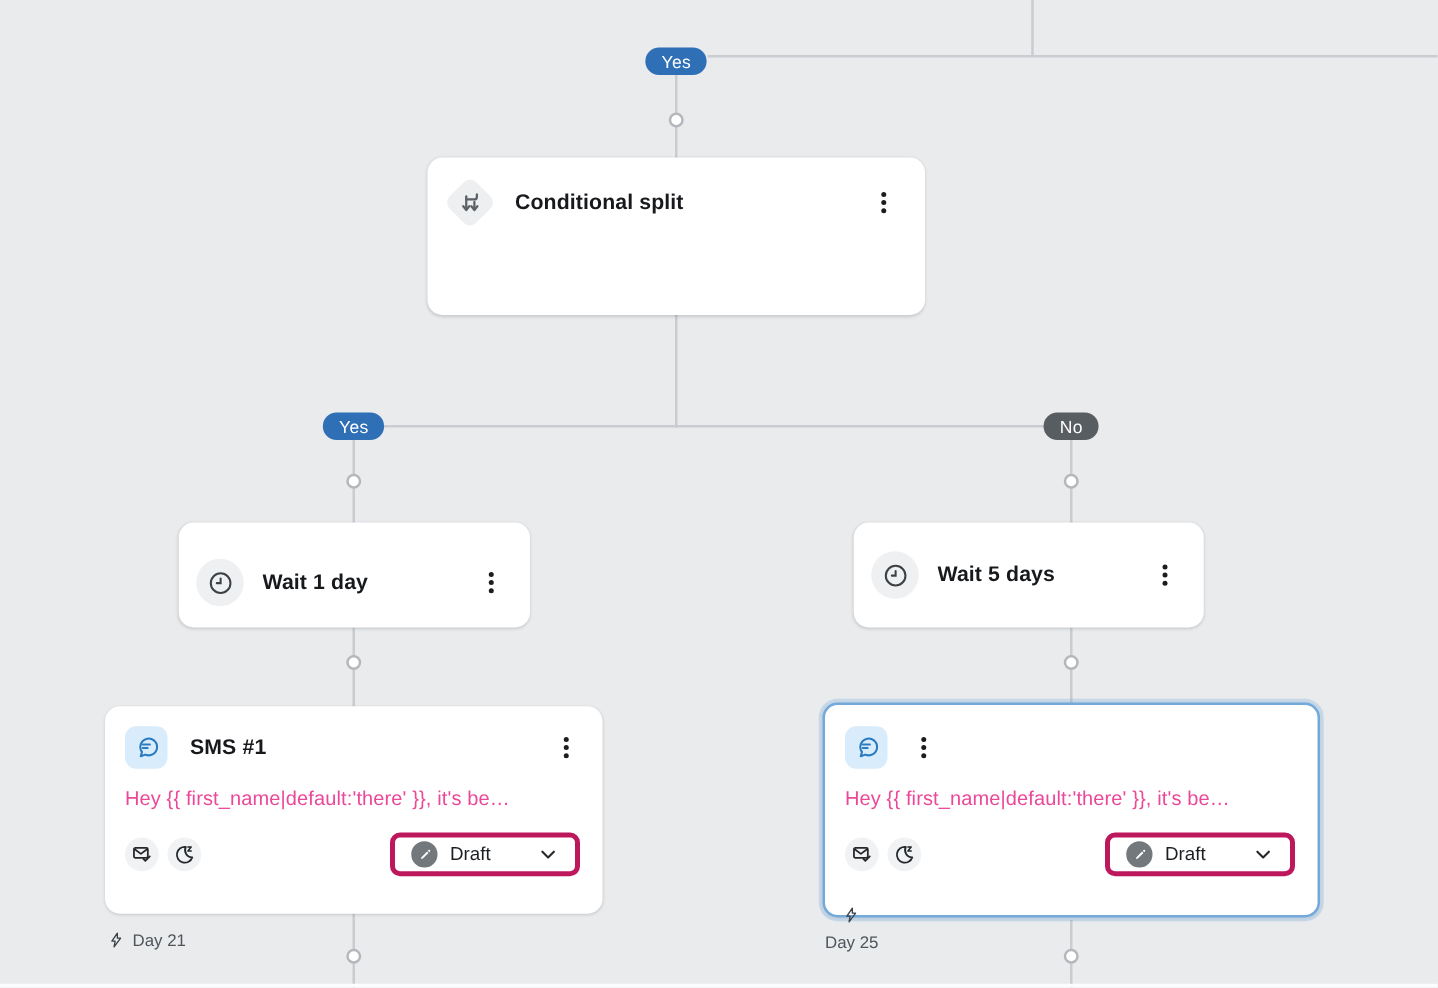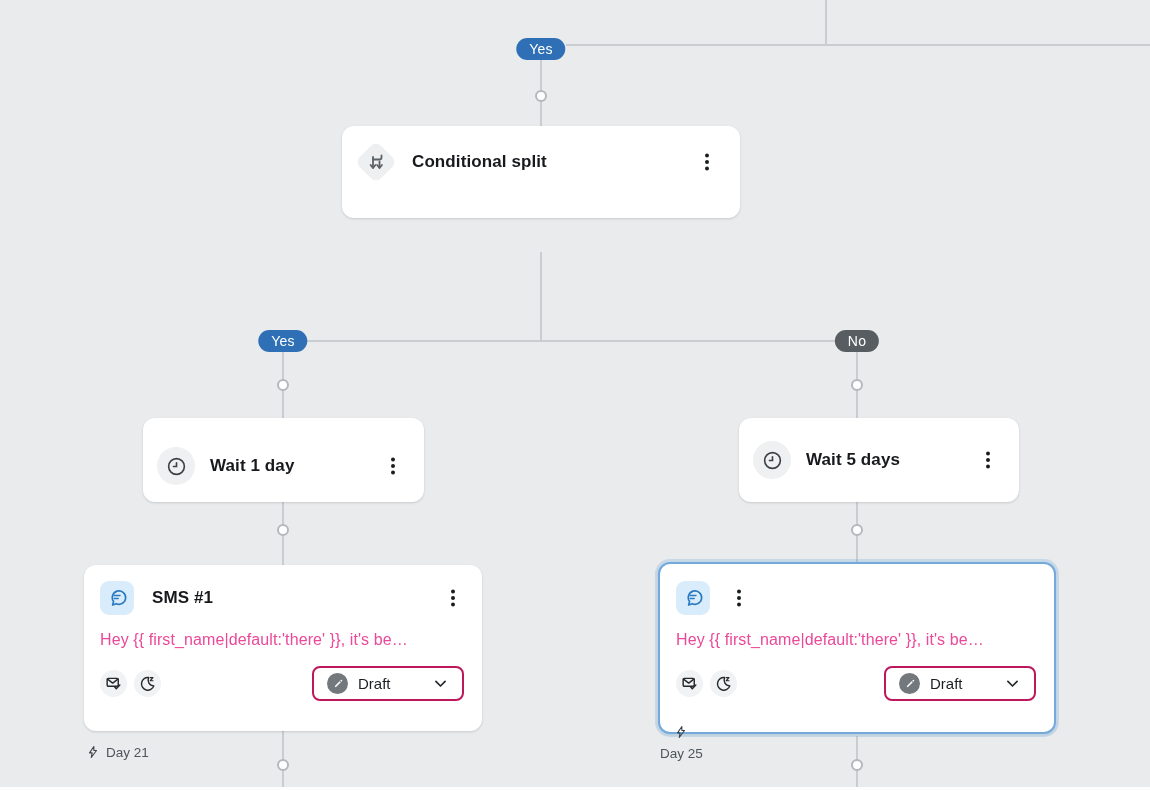--- a/index.html
+++ b/index.html
@@ -74,21 +74,21 @@
     overflow:hidden;letter-spacing:.1px;
   }
   .sms-footer{display:flex;align-items:center;margin-top:17px;}
   .mini-ic{
     width:27px;height:27px;border-radius:50%;background:#f0f2f3;
     display:flex;align-items:center;justify-content:center;margin-right:7px;flex:none;
   }
   .spacer{flex:1;}
   .status-btn{
     display:flex;align-items:center;height:35px;padding:0 13px;
-    border:2px solid #be185d;border-radius:8px;background:#fff;cursor:pointer;
+    border:4px solid #be185d;border-radius:8px;background:#fff;cursor:pointer;
     box-sizing:border-box;min-width:152px;
   }
   .pencil-circle{
     width:21px;height:21px;border-radius:50%;background:#73787d;flex:none;
     display:flex;align-items:center;justify-content:center;margin-right:10px;
   }
   .status-label{font-size:15px;color:#1c1f22;flex:1;}
   .chev{flex:none;margin-left:12px;display:flex;}
 
   .day-label{
@@ -120,21 +120,21 @@
   <div class="node" style="left:857px;top:385px;"></div>
   <div class="node" style="left:283px;top:530px;"></div>
   <div class="node" style="left:857px;top:530px;"></div>
   <div class="node" style="left:283px;top:765px;"></div>
   <div class="node" style="left:857px;top:765px;"></div>
 
   <div class="badge yes" style="left:541px;top:49px;">Yes</div>
   <div class="badge yes" style="left:283px;top:341px;">Yes</div>
   <div class="badge no" style="left:857px;top:341px;">No</div>
 
-  <div class="card" style="left:342px;top:126px;width:398px;height:92px;padding:14px 22px 0 12px;">
+  <div class="card" style="left:342px;top:126px;width:398px;height:126px;padding:14px 22px 0 12px;">
     <div class="card-header">
       <div class="diamond-wrap">
         <div class="diamond"></div>
         <svg class="diamond-glyph" width="22" height="22" viewBox="0 0 22 22" fill="none" stroke="#5c6165" stroke-width="1.8" stroke-linecap="round" stroke-linejoin="round">
           <path d="M16.5 4.5 v2 a2 2 0 0 1 -2 2 H8"></path>
           <path d="M8 6 v10.5"></path>
             <path d="M5.6 14 L8 17 l2.4 -3"></path>
           <path d="M14.5 10.5 v6"></path>
             <path d="M12.1 14 l2.4 3 2.4 -3"></path>
         </svg>
@@ -160,21 +160,21 @@
     <div class="card-title">Wait 1 day</div>
     <div class="kebab">
       <svg width="18" height="22" viewBox="0 0 18 22" fill="#1b1e21">
         <circle cx="9" cy="4.5" r="2"></circle>
           <circle cx="9" cy="11" r="2"></circle>
           <circle cx="9" cy="17.5" r="2"></circle>
       </svg>
     </div>
   </div>
 
-  <div class="card" style="left:739px;top:418px;width:280px;height:84px;padding:0 20px 0 14px;display:flex;align-items:center;">
+  <div class="card" style="left:683px;top:418px;width:280px;height:84px;padding:0 20px 0 14px;display:flex;align-items:center;">
     <div class="circle-chip">
       <svg width="23" height="23" viewBox="0 0 24 24" fill="none" stroke="#3c4145" stroke-width="1.7" stroke-linecap="round">
         <circle cx="12" cy="12" r="8.2"></circle>
           <path d="M12 8.2 V12 H8.8"></path>
       </svg>
     </div>
     <div class="card-title">Wait 5 days</div>
     <div class="kebab">
       <svg width="18" height="22" viewBox="0 0 18 22" fill="#1b1e21">
         <circle cx="9" cy="4.5" r="2"></circle>

